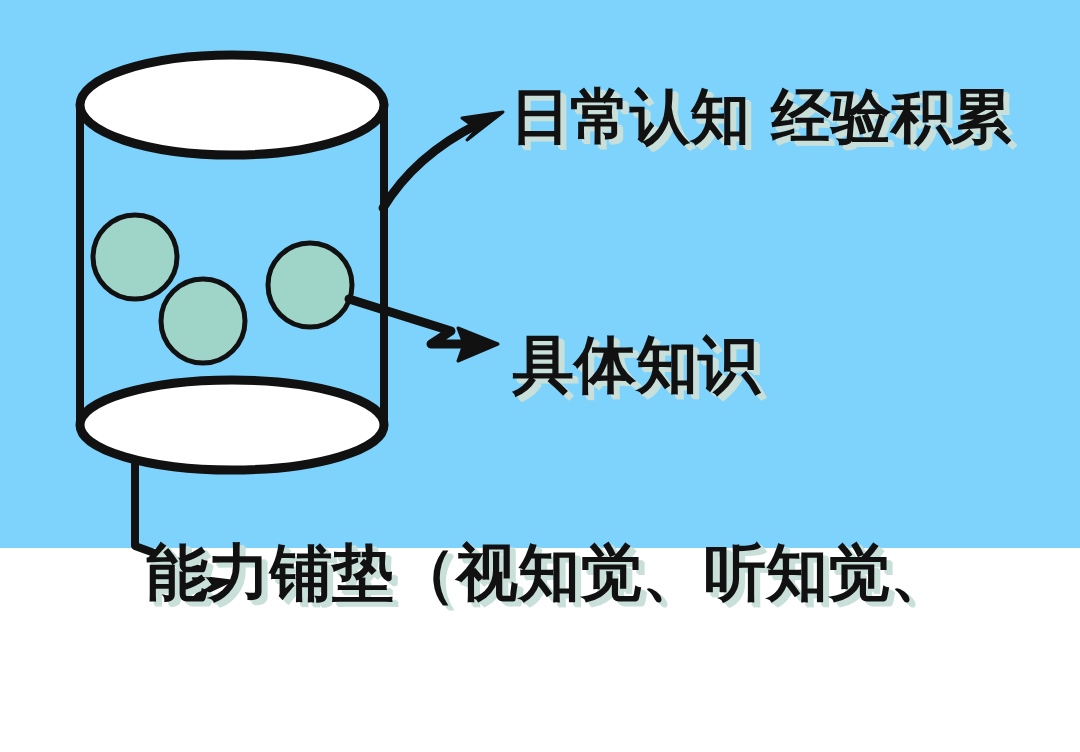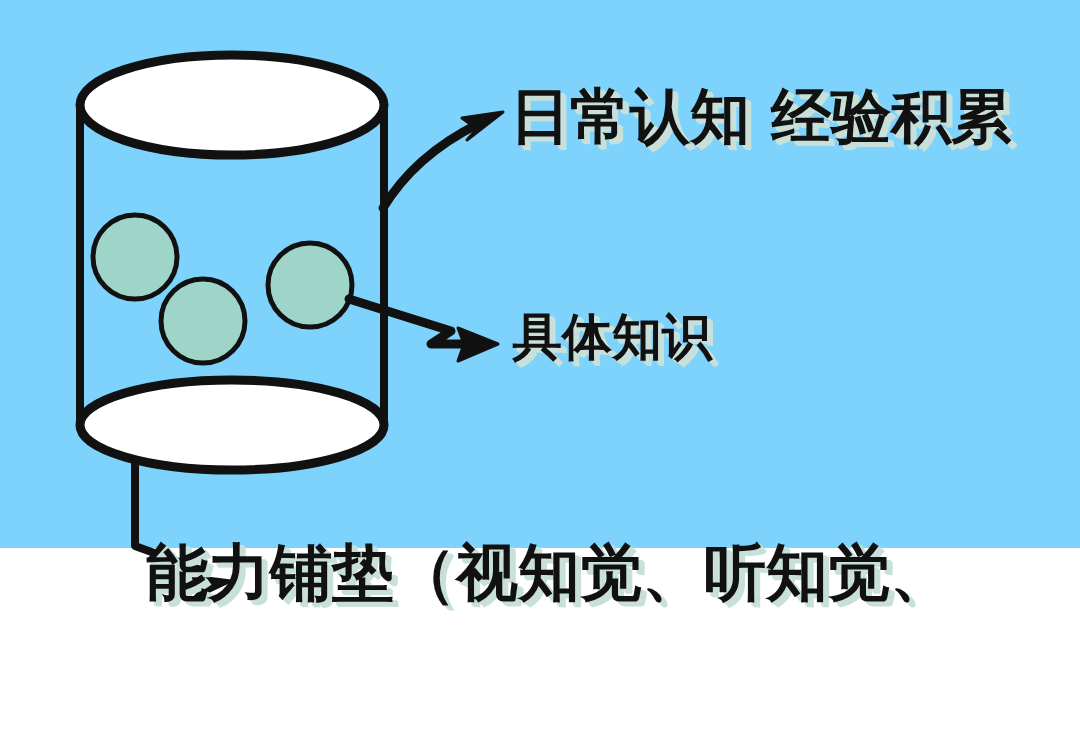--- a/index.html
+++ b/index.html
@@ -48,22 +48,22 @@
        6px 5px 0 #c9e0da,
        4px 3px 0 #cfe3dd;
   }
   #label-daily {
     left: 510px;
     top: 86px;
     font-size: 60px;
   }
   #label-concrete {
     left: 512px;
-    top: 312px;
-    font-size: 50px;
+    top: 334px;
+    font-size: 62px;
   }
   #label-foundation {
     left: 0px;
     top: 528px;
     width: 1080px;
     text-align: center;
   }
   .label-line {
     display: block;
     font-family: "DejaVu Sans", "Liberation Sans", sans-serif;

